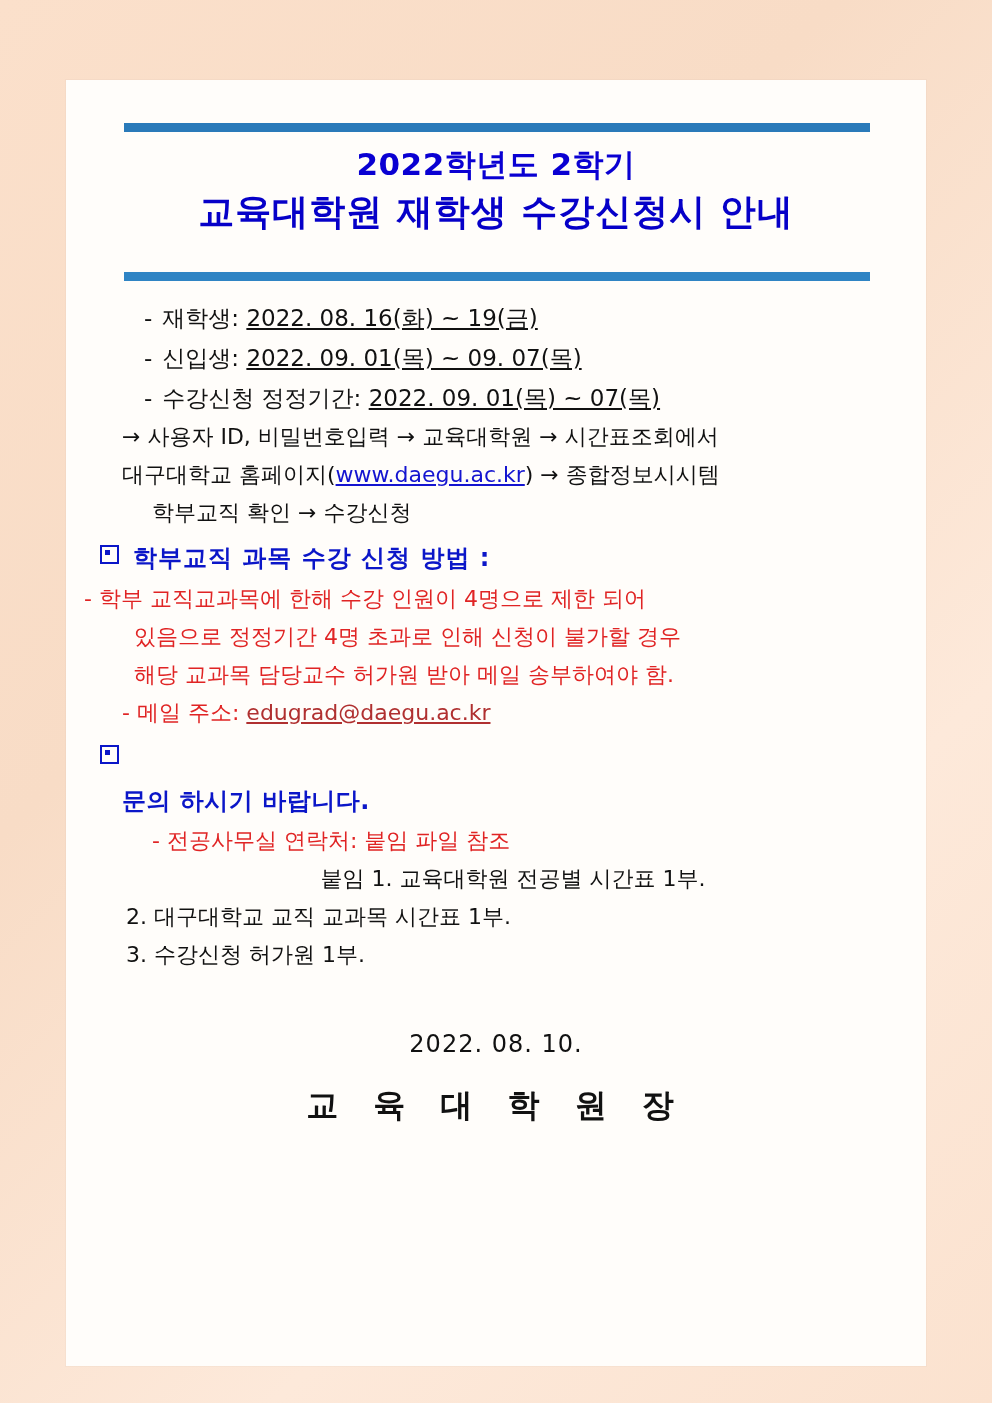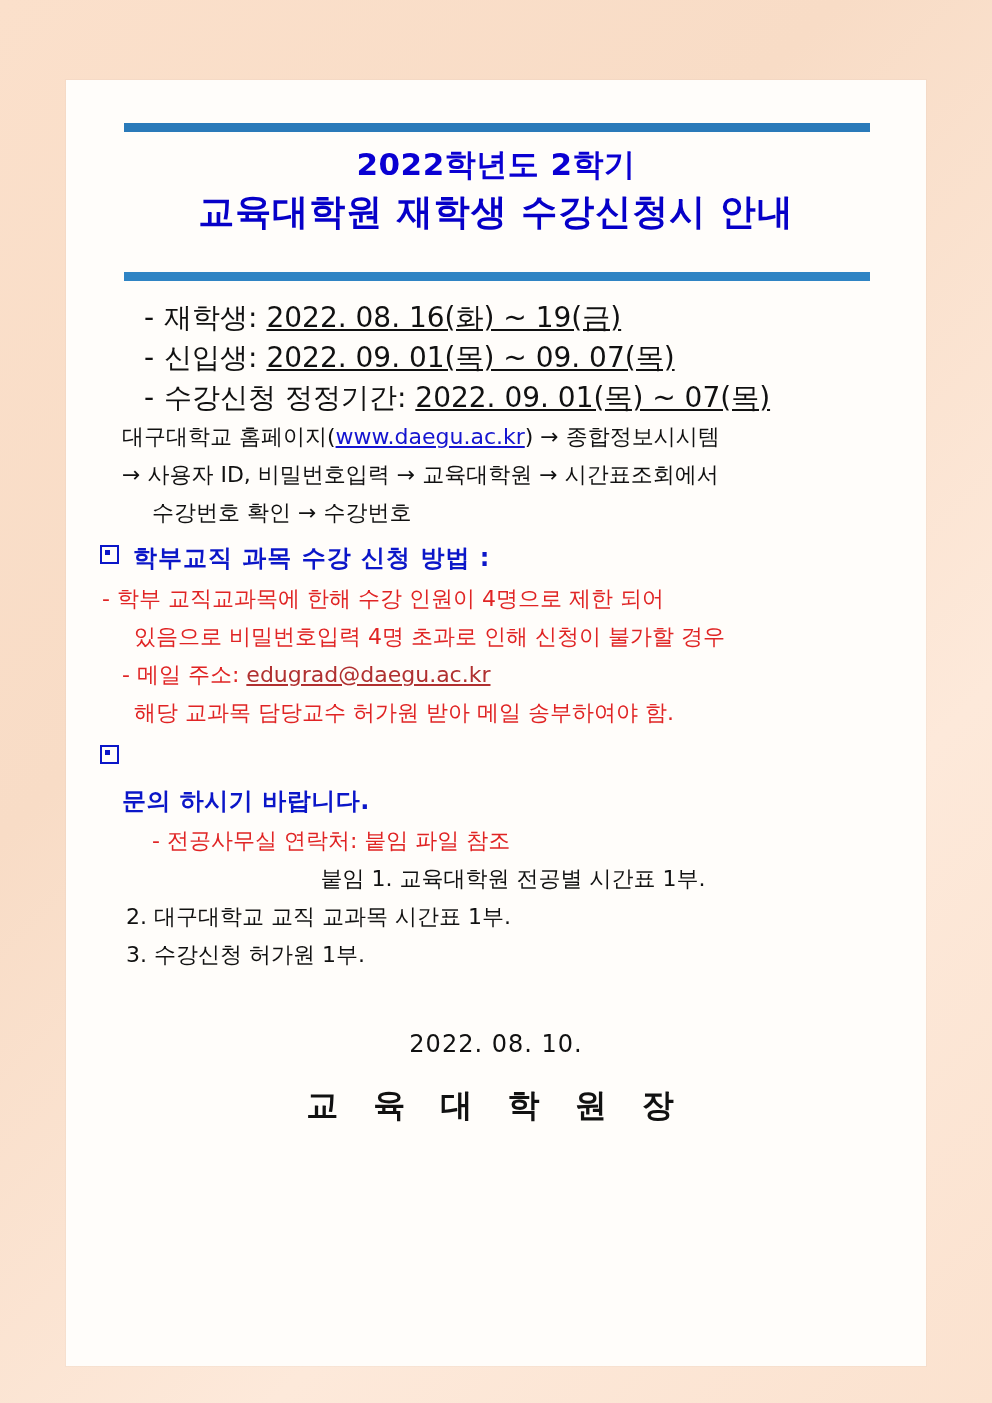--- a/index.html
+++ b/index.html
@@ -90,21 +90,21 @@
   .bullet-head .sq::after {
     content: "";
     position: absolute;
     left: 3px; top: 3px;
     width: 5px; height: 5px;
     background: #0b16c8;
   }
 
   .sub-line {
     color: #111;
-    font-size: 28px;
+    font-size: 23px;
     line-height: 40px;
     padding-left: 78px;
     white-space: nowrap;
   }
   .sub-line .dash { margin-right: 10px; }
   .u { text-decoration: underline; }
 
   .para {
     color: #111;
     font-size: 22px;
@@ -118,21 +118,21 @@
     color: #1414d0;
     text-decoration: underline;
   }
 
   .red {
     color: #e02424;
     font-size: 22px;
     line-height: 38px;
     white-space: nowrap;
   }
-  .red.l1 { padding-left: 36px; }
+  .red.l1 { padding-left: 18px; }
   .red.l2 { padding-left: 68px; }
   .red.l3 { padding-left: 56px; }
   .red.l4 { padding-left: 86px; }
   .red a.link { color: #b03030; }
 
   .blue-para {
     color: #0b16c8;
     font-size: 24px;
     font-weight: bold;
     line-height: 42px;
@@ -192,37 +192,37 @@
         <span class="dash">-</span><span>신입생:</span>
         <span class="u">2022. 09. 01(목) ~ 09. 07(목)</span>
       </div>
 
       <div class="sub-line">
         <span class="dash">-</span><span>수강신청 정정기간:</span>
         <span class="u">2022. 09. 01(목) ~ 07(목)</span>
       </div>
 
 
+      <div class="para indent1">→ 사용자 ID, 비밀번호입력 → 교육대학원 → 시간표조회에서</div>
       <div class="para indent1">
         <span>대구대학교 홈페이지(</span><a class="link" href="#">www.daegu.ac.kr</a><span>) → 종합정보시시템</span>
       </div>
-      <div class="para indent1">→ 사용자 ID, 비밀번호입력 → 교육대학원 → 시간표조회에서</div>
-      <div class="para indent2">수강번호 확인 → 수강번호</div>
+      <div class="para indent2">학부교직 확인 → 수강신청</div>
 
       <div class="bullet-head">
         <span class="sq"></span><span>학부교직 과목 수강 신청 방법 :</span>
       </div>
 
       <div class="red l1">- 학부 교직교과목에 한해 수강 인원이 4명으로 제한 되어</div>
-      <div class="red l2">있음으로 비밀번호입력 4명 초과로 인해 신청이 불가할 경우</div>
+      <div class="red l2">있음으로 정정기간 4명 초과로 인해 신청이 불가할 경우</div>
+      <div class="red l2">해당 교과목 담당교수 허가원 받아 메일 송부하여야 함.</div>
       <div class="red l3">
         <span>- 메일 주소:</span>
         <a class="link" href="#">edugrad@daegu.ac.kr</a>
       </div>
-      <div class="red l2">해당 교과목 담당교수 허가원 받아 메일 송부하여야 함.</div>
 
       <div class="bullet-head">
         <span class="sq"></span>
       </div>
       <div class="blue-para">문의 하시기 바랍니다.</div>
       <div class="red l4">- 전공사무실 연락처: 붙임 파일 참조</div>
 
       <div class="attach a1">붙임 1. 교육대학원 전공별 시간표    1부.</div>
       <div class="attach a2">2. 대구대학교 교직 교과목 시간표 1부.</div>
       <div class="attach a2">3. 수강신청 허가원   1부.</div>

